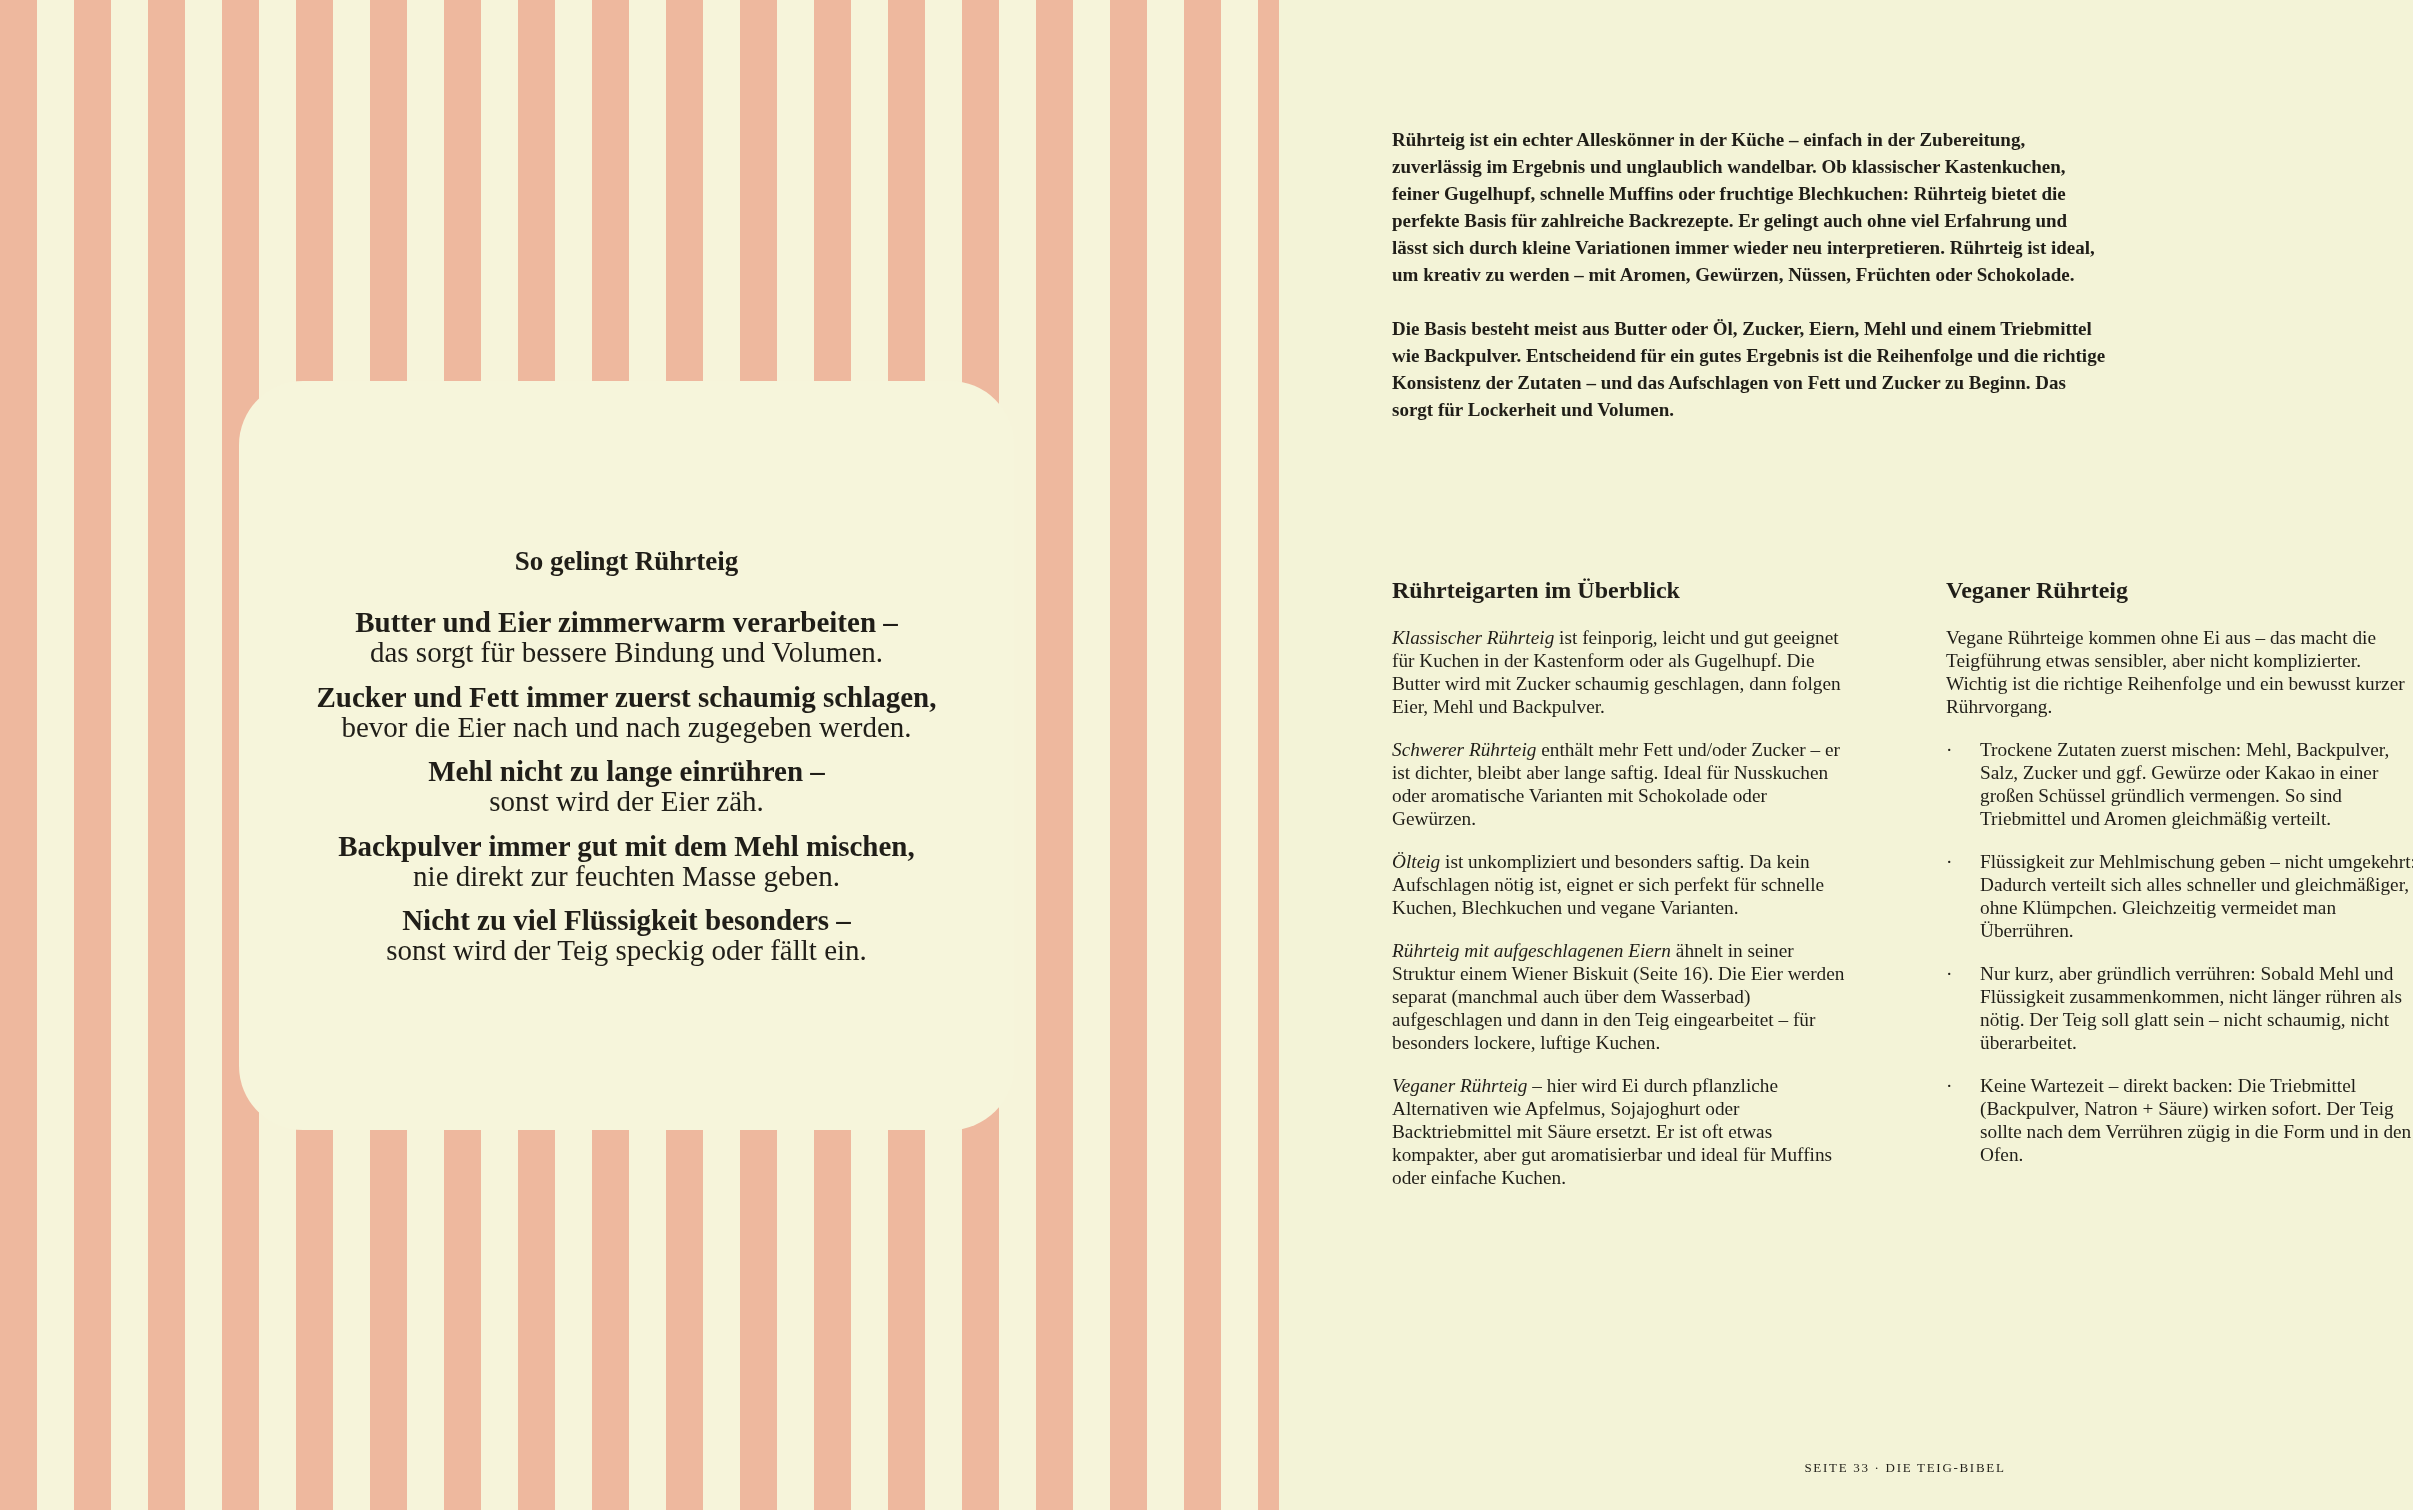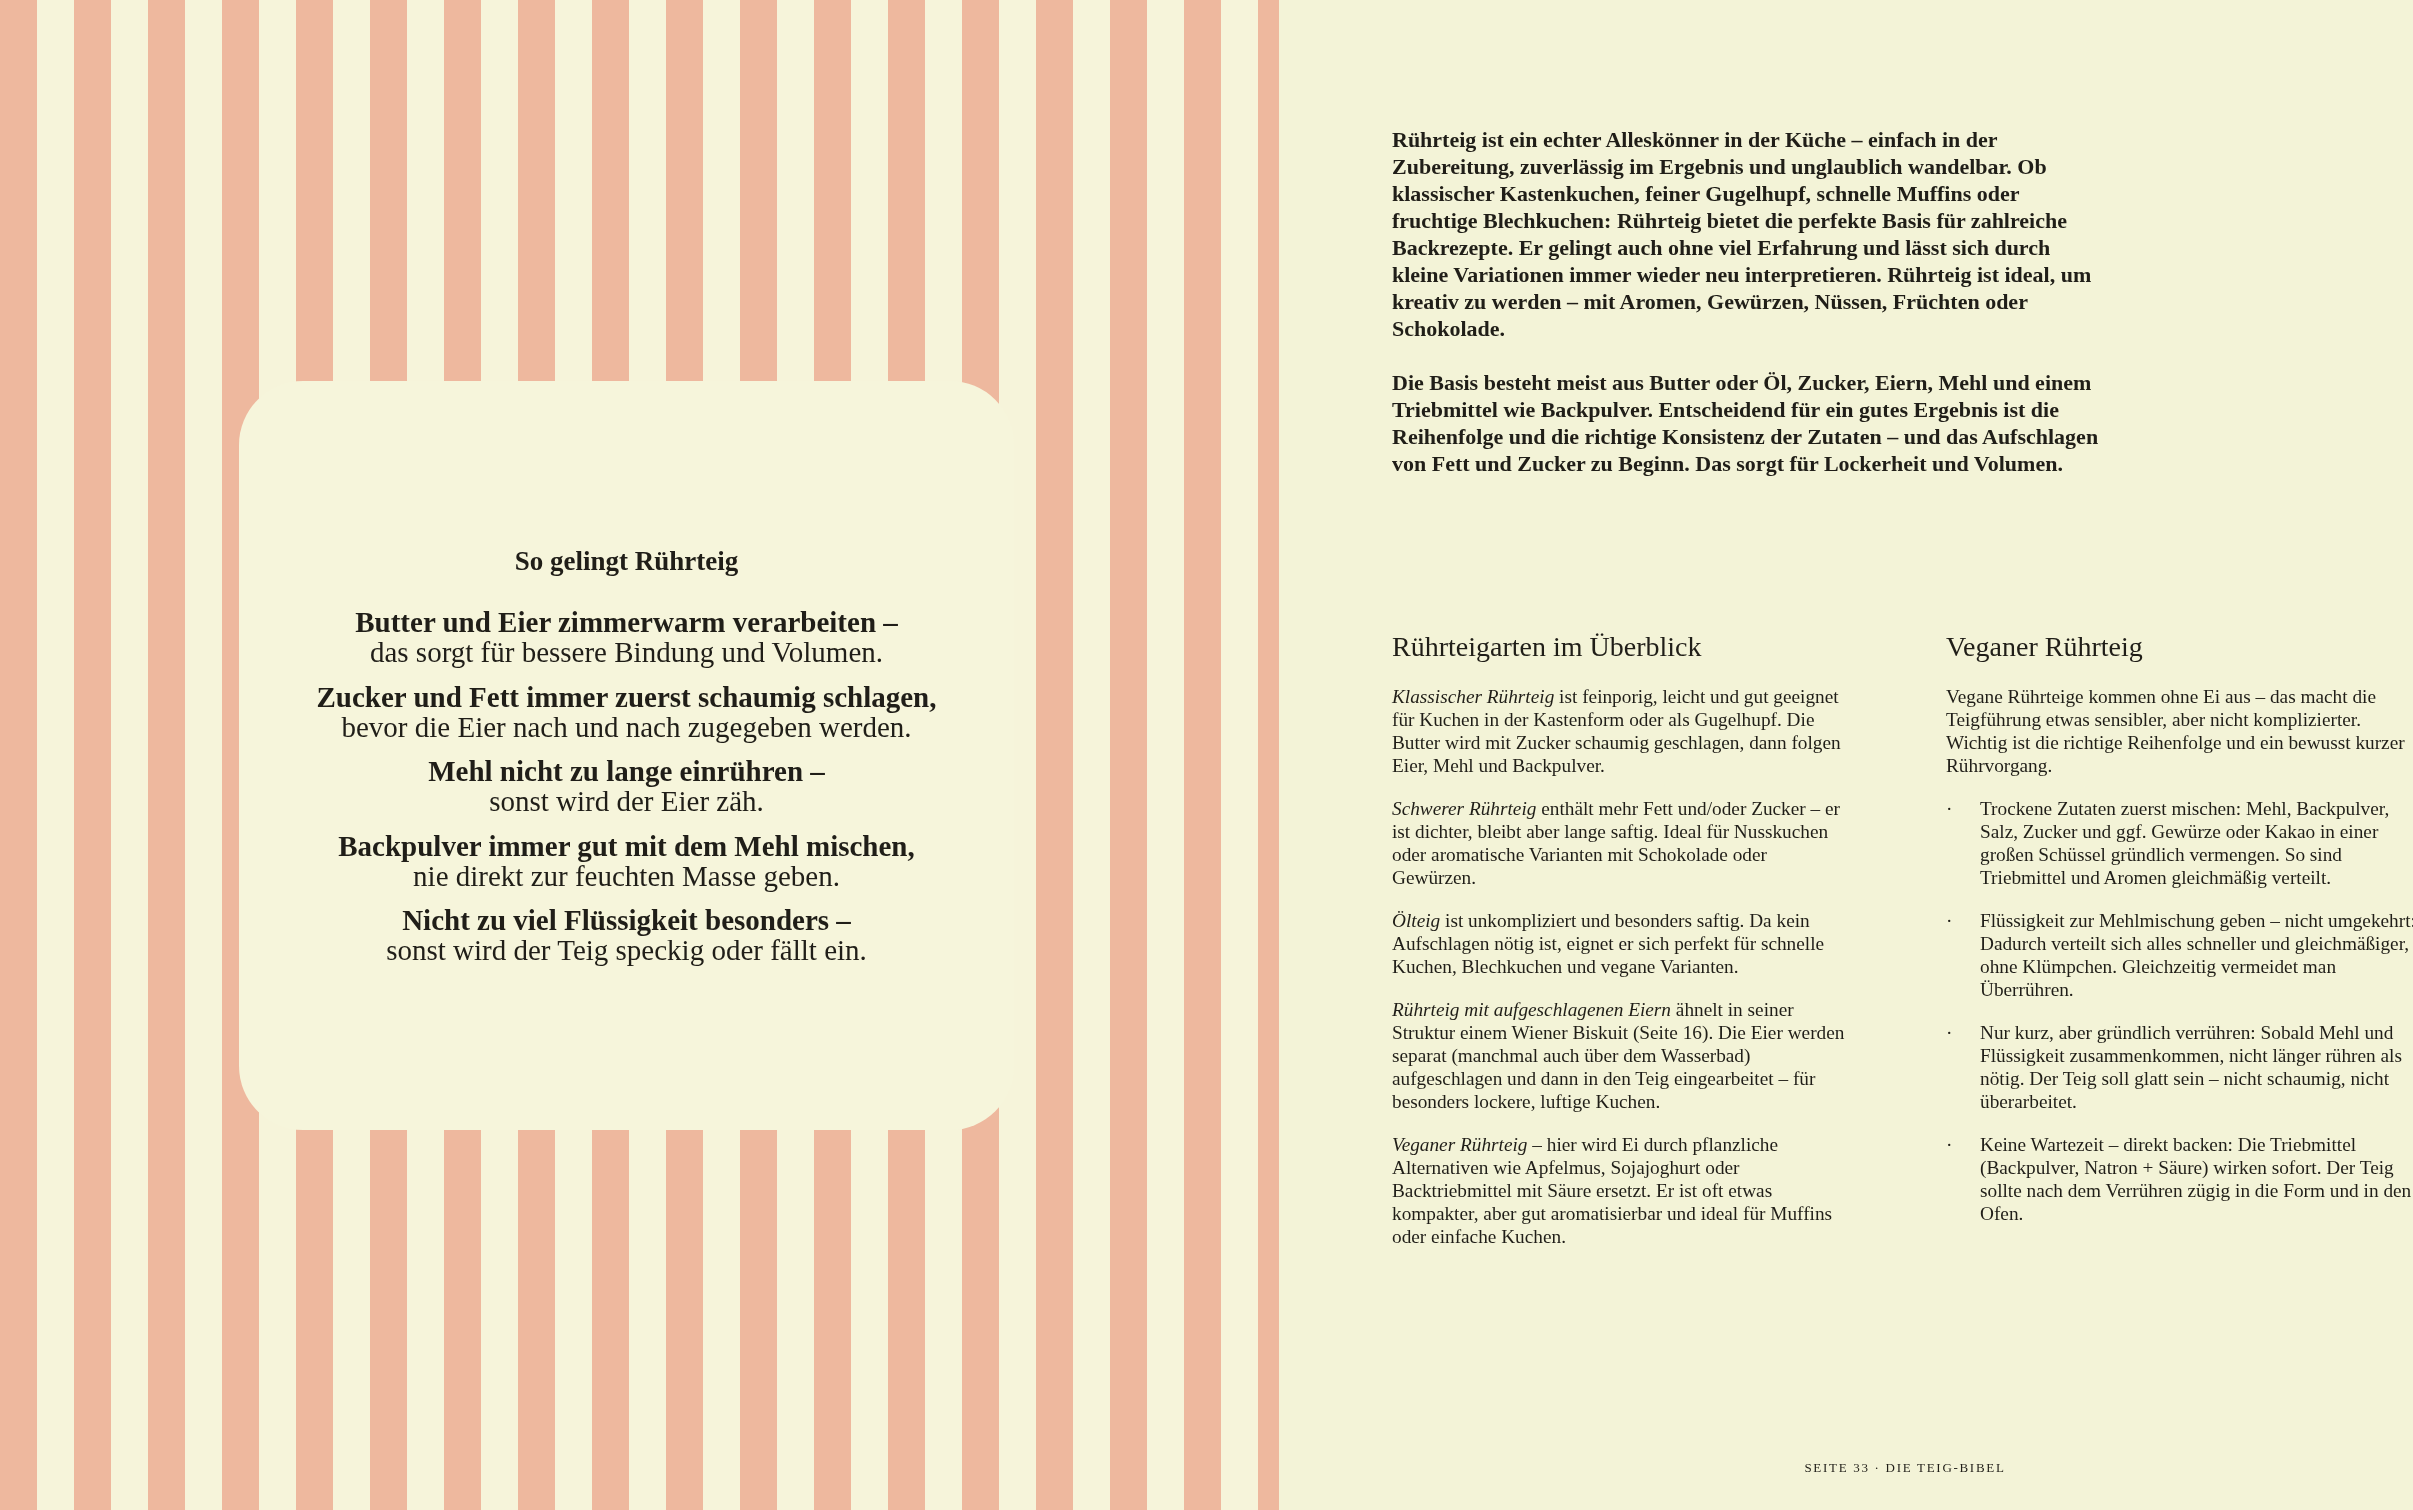--- a/index.html
+++ b/index.html
@@ -39,27 +39,27 @@
 
   
   .page-right {
     position:relative;
     flex:1 1 auto;
     height:100%;
     background:#f3f3d7;
     padding:126px 0 0 113px;
   }
   .intro-block { width:714px; }
-  .intro-para { font-weight:700; font-size:22px; line-height:27px; }
+  .intro-para { font-weight:700; font-size:19px; line-height:27px; }
   .intro-para + .intro-para { margin-top:27px; }
 
   .columns { display:flex; gap:95px; margin-top:154px; }
   .overview-col { flex:0 0 459px; width:459px; }
   .vegan-col { flex:0 0 471px; width:471px; }
-  .col-heading { font-size:28px; font-weight:400; margin-bottom:22px; }
+  .col-heading { font-size:24px; font-weight:700; margin-bottom:22px; }
   .col-para { font-size:19.3px; line-height:23px; margin-bottom:20px; }
   .col-para em { }
 
   .bullets { list-style:none; }
   .bullet-item { display:flex; font-size:19.3px; line-height:23px; margin-bottom:20px; }
   .bullet-glyph { flex:0 0 34px; }
   .bullet-text { flex:1 1 auto; }
 
   .page-footer {
     position:absolute; left:0; right:0; bottom:35px;

